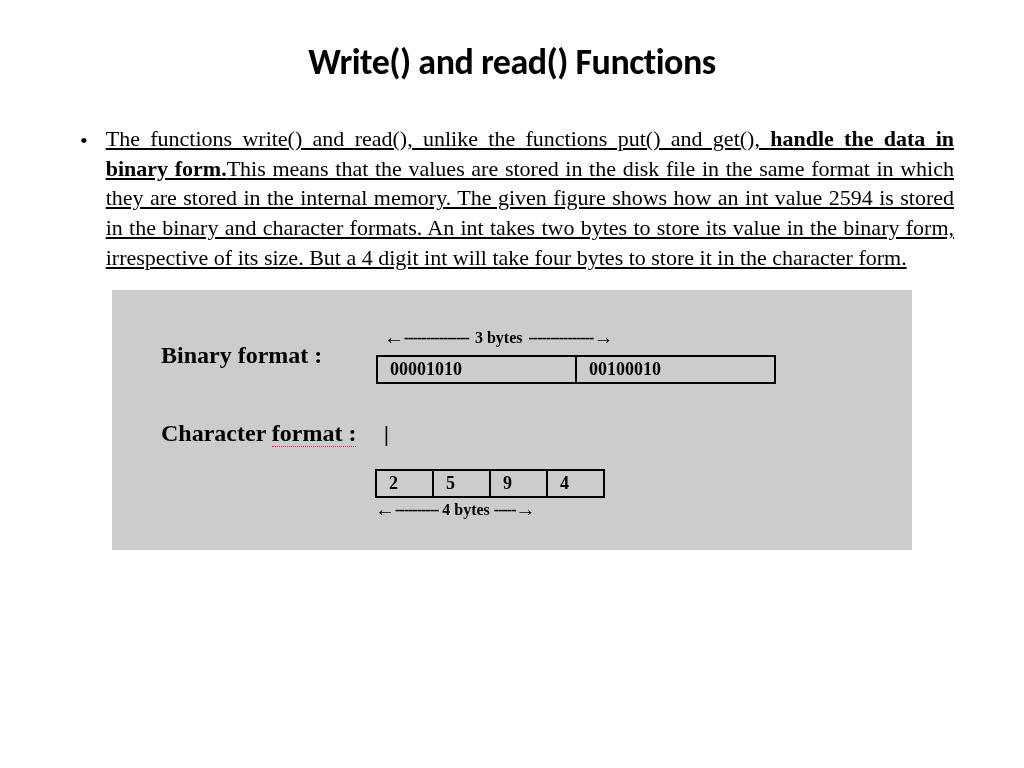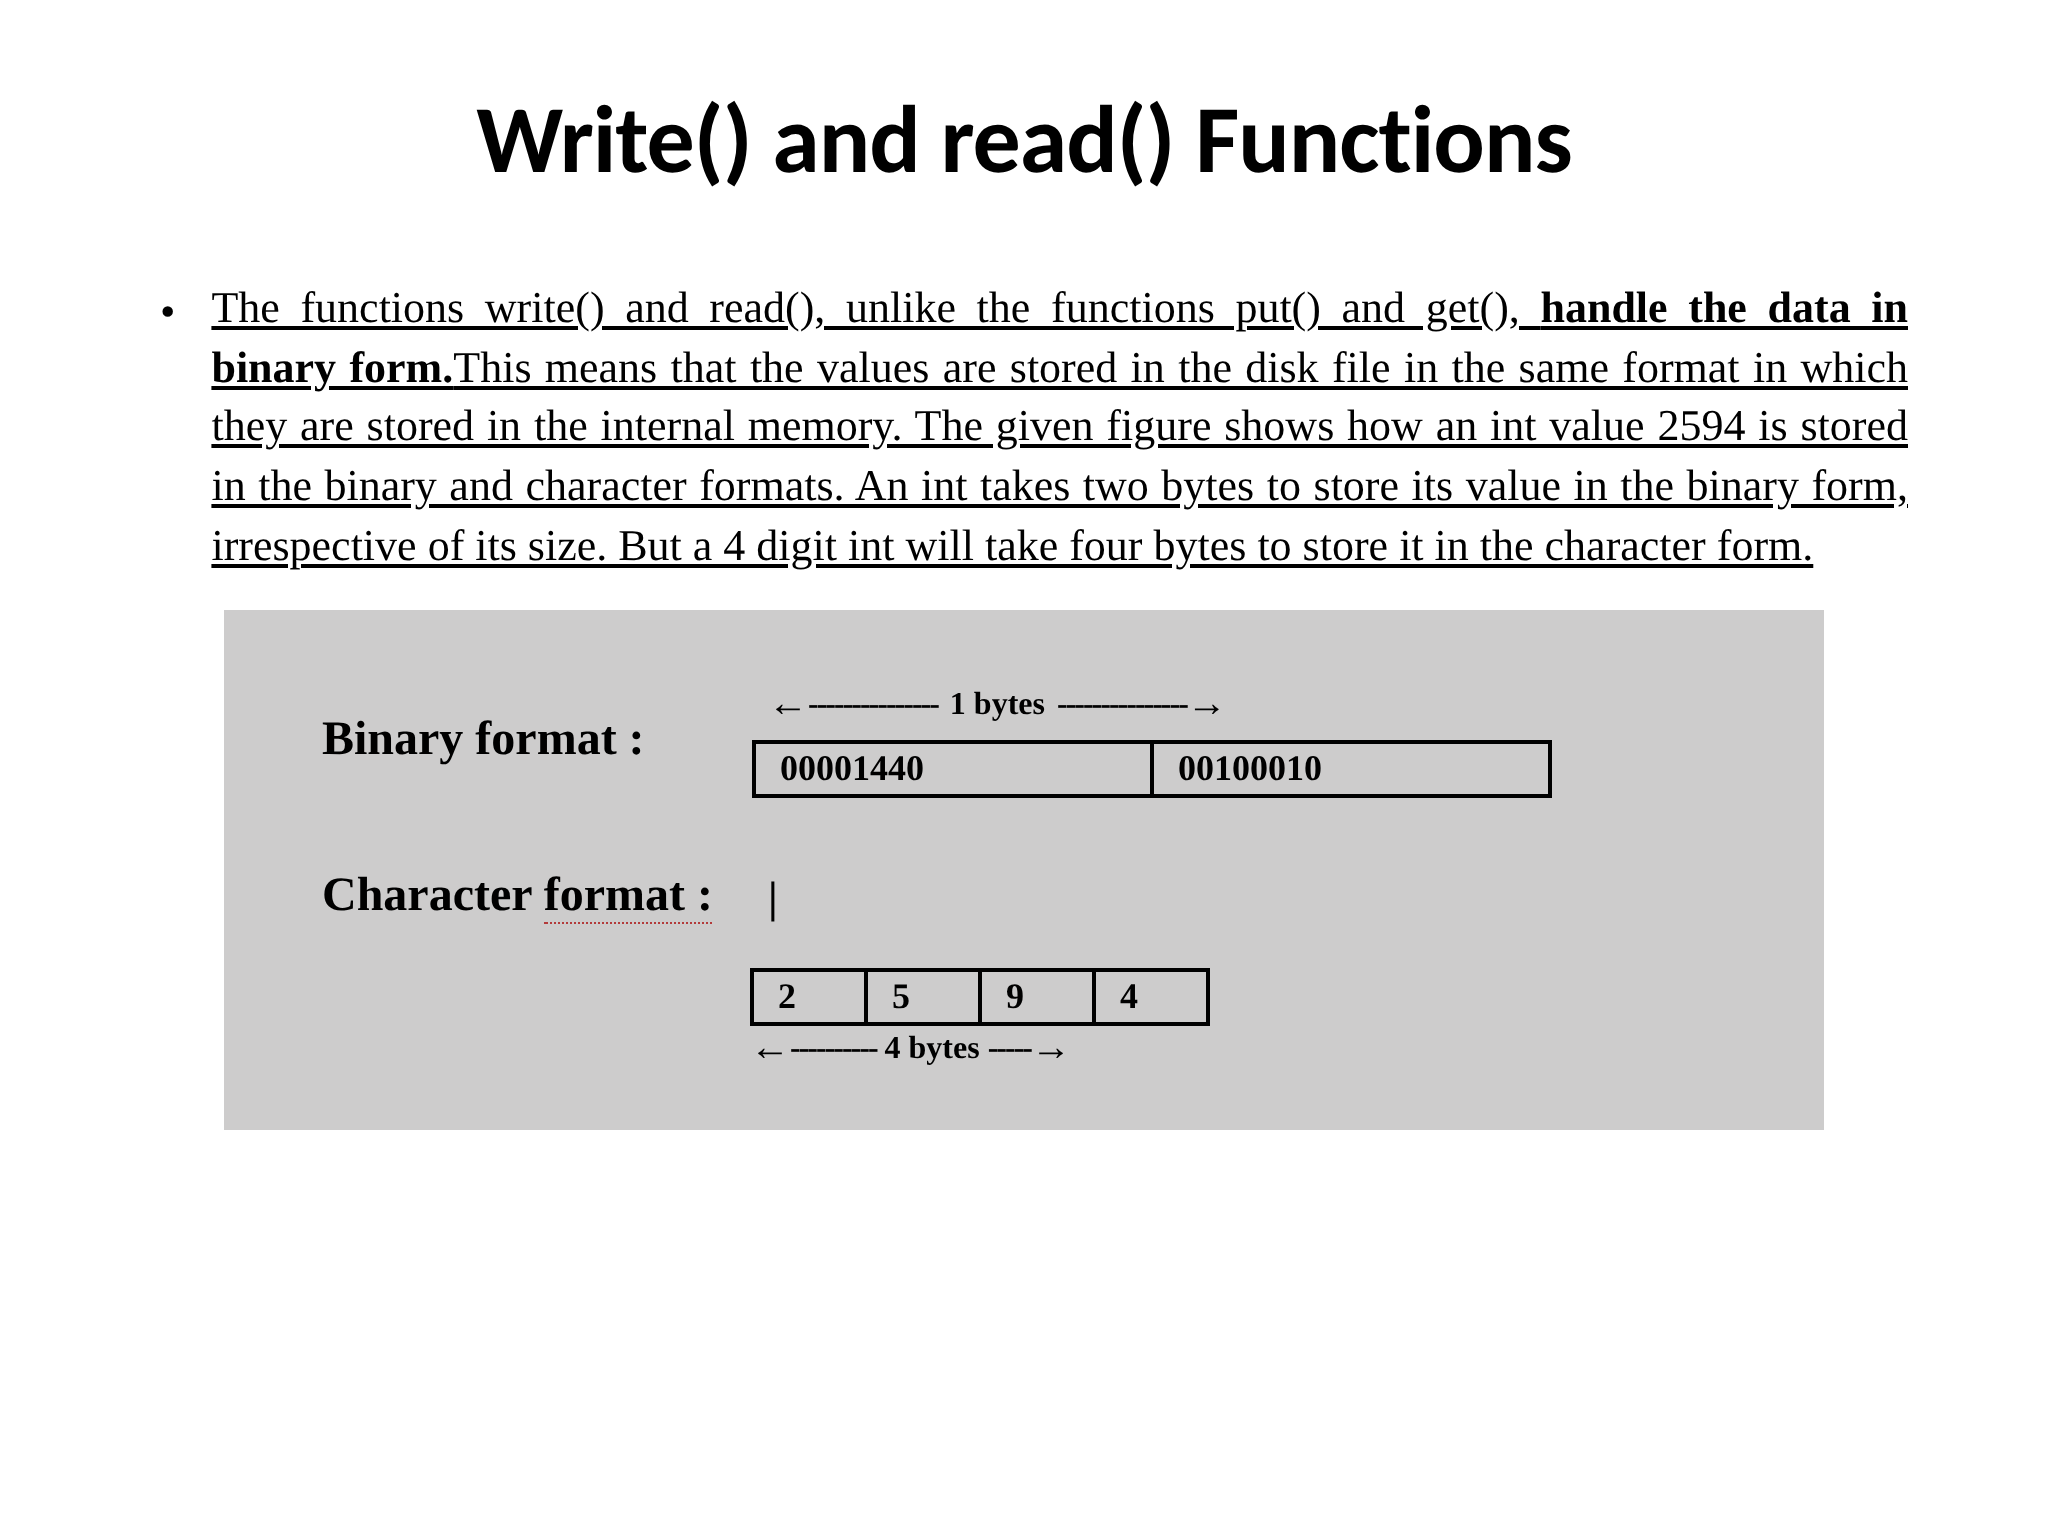--- a/index.html
+++ b/index.html
@@ -11,21 +11,21 @@
     color: #000;
     overflow: hidden;
   }
   .slide {
     width: 100%;
     height: 100%;
     padding: 40px 60px 40px 60px;
   }
   .title {
     font-family: "Calibri", Arial, sans-serif;
-    font-size: 48px;
+    font-size: 36px;
     font-weight: 700;
     text-align: center;
     margin-bottom: 40px;
     letter-spacing: -0.5px;
   }
   .bullet-block {
     display: flex;
     align-items: flex-start;
     font-size: 22px;
     line-height: 1.35;
@@ -126,26 +126,26 @@
   </div>
 
   <div class="figure">
 
     <div class="fig-row">
       <div class="fig-label">Binary format   :</div>
       <div class="fig-content">
         <div class="arrow-line">
           <span class="arrow">←</span>
           <span class="dashes">---------------</span>
-          <span style="padding:0 6px;">1 bytes</span>
+          <span style="padding:0 6px;">3 bytes</span>
           <span class="dashes">---------------</span>
           <span class="arrow">→</span>
         </div>
         <div class="byte-box">
-          <div class="byte-cell">00001440</div>
+          <div class="byte-cell">00001010</div>
           <div class="byte-cell">00100010</div>
         </div>
       </div>
     </div>
 
     <div class="fig-row char-block">
       <div class="fig-label">
         <span>Character </span><span class="dotted">format :</span>
       </div>
       <div class="fig-content">

